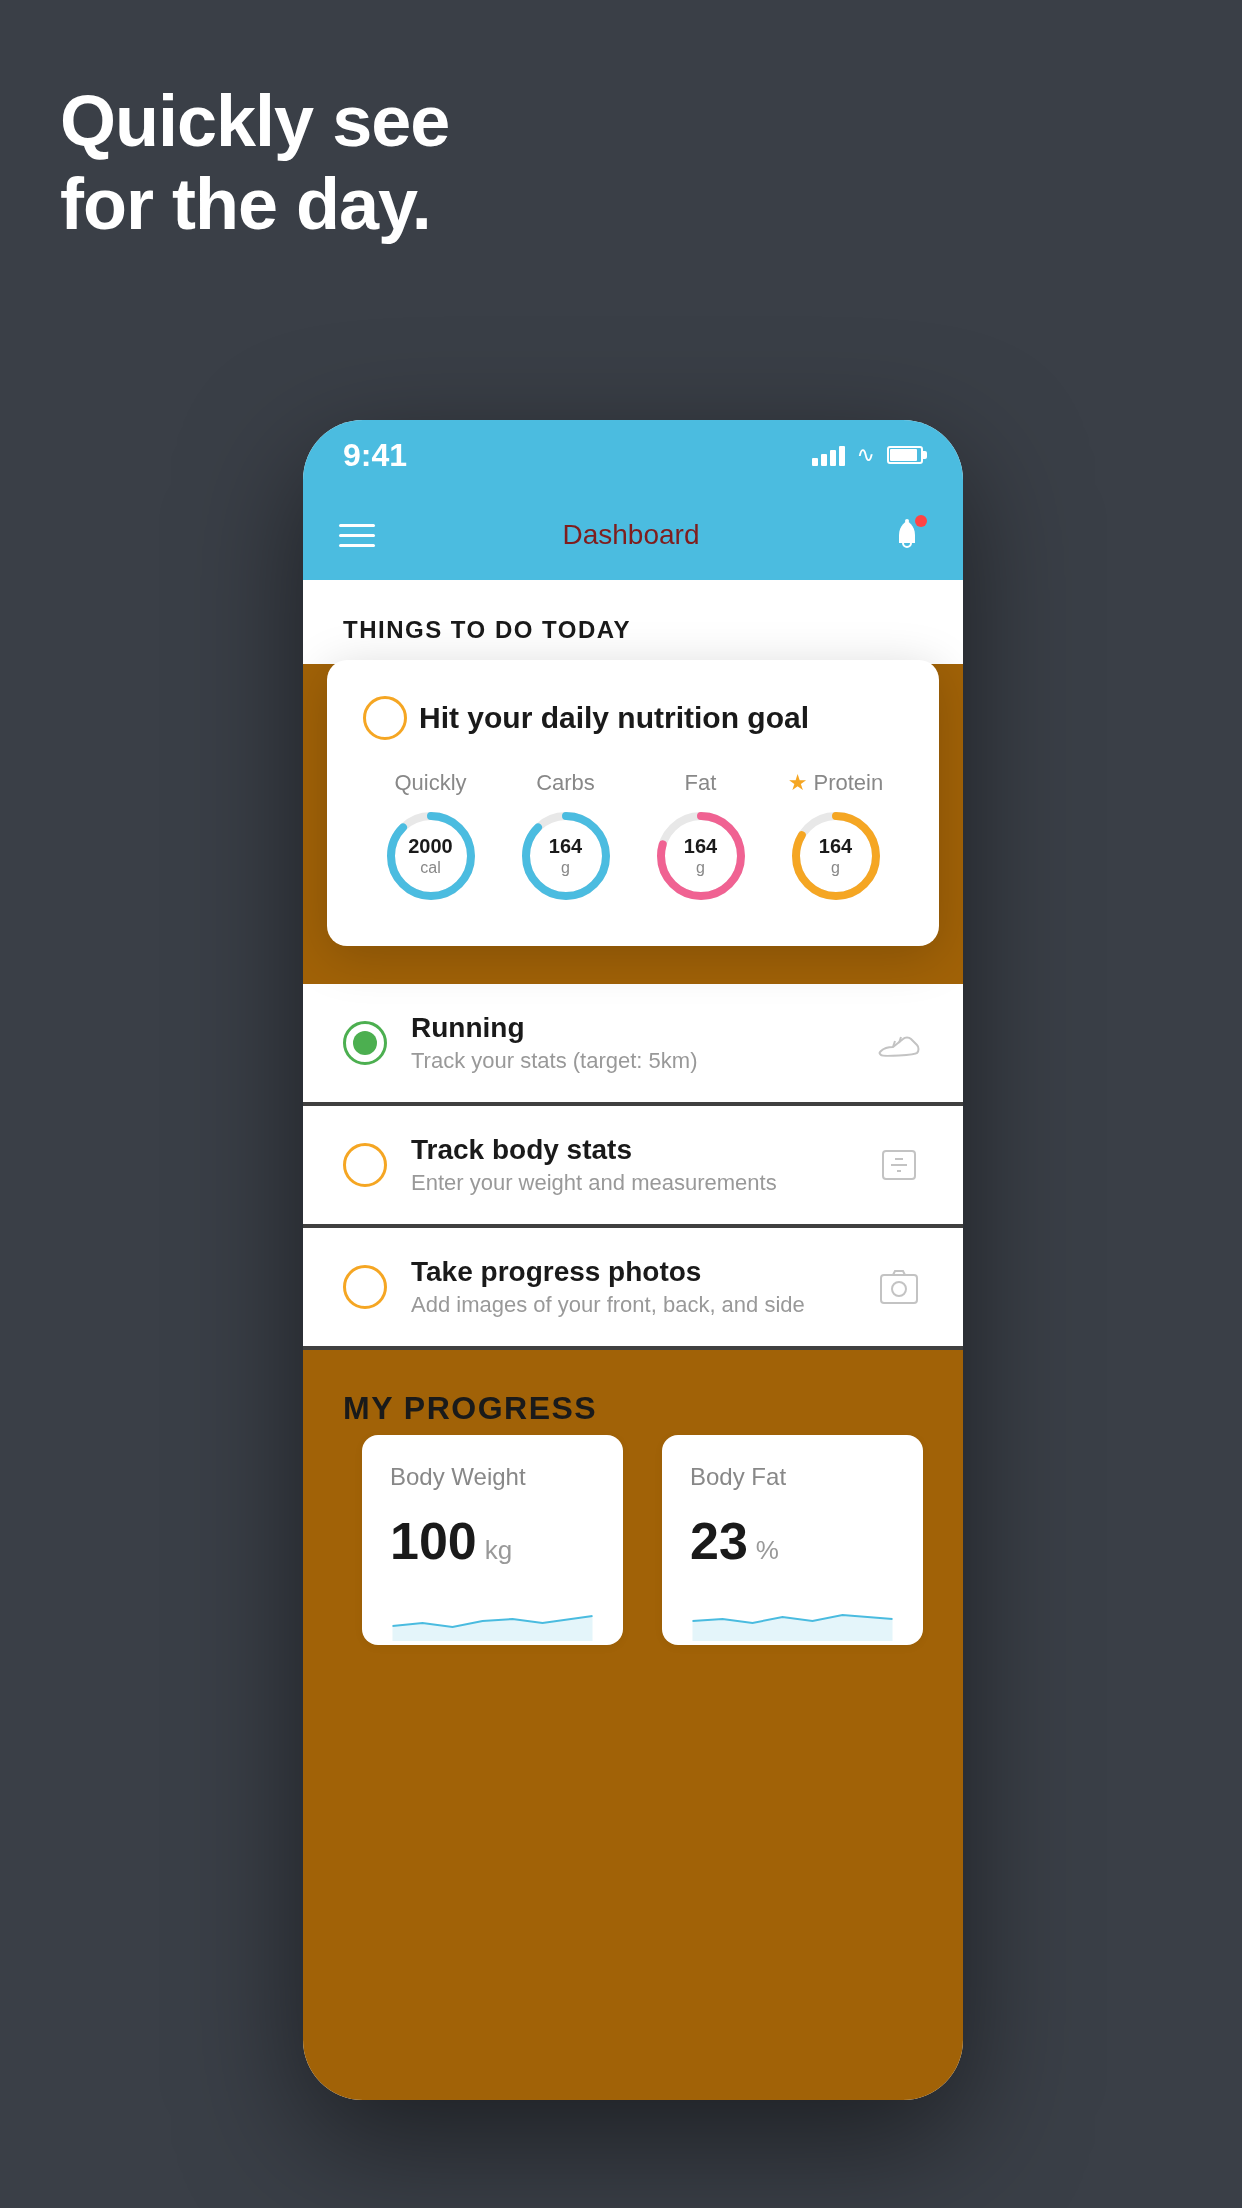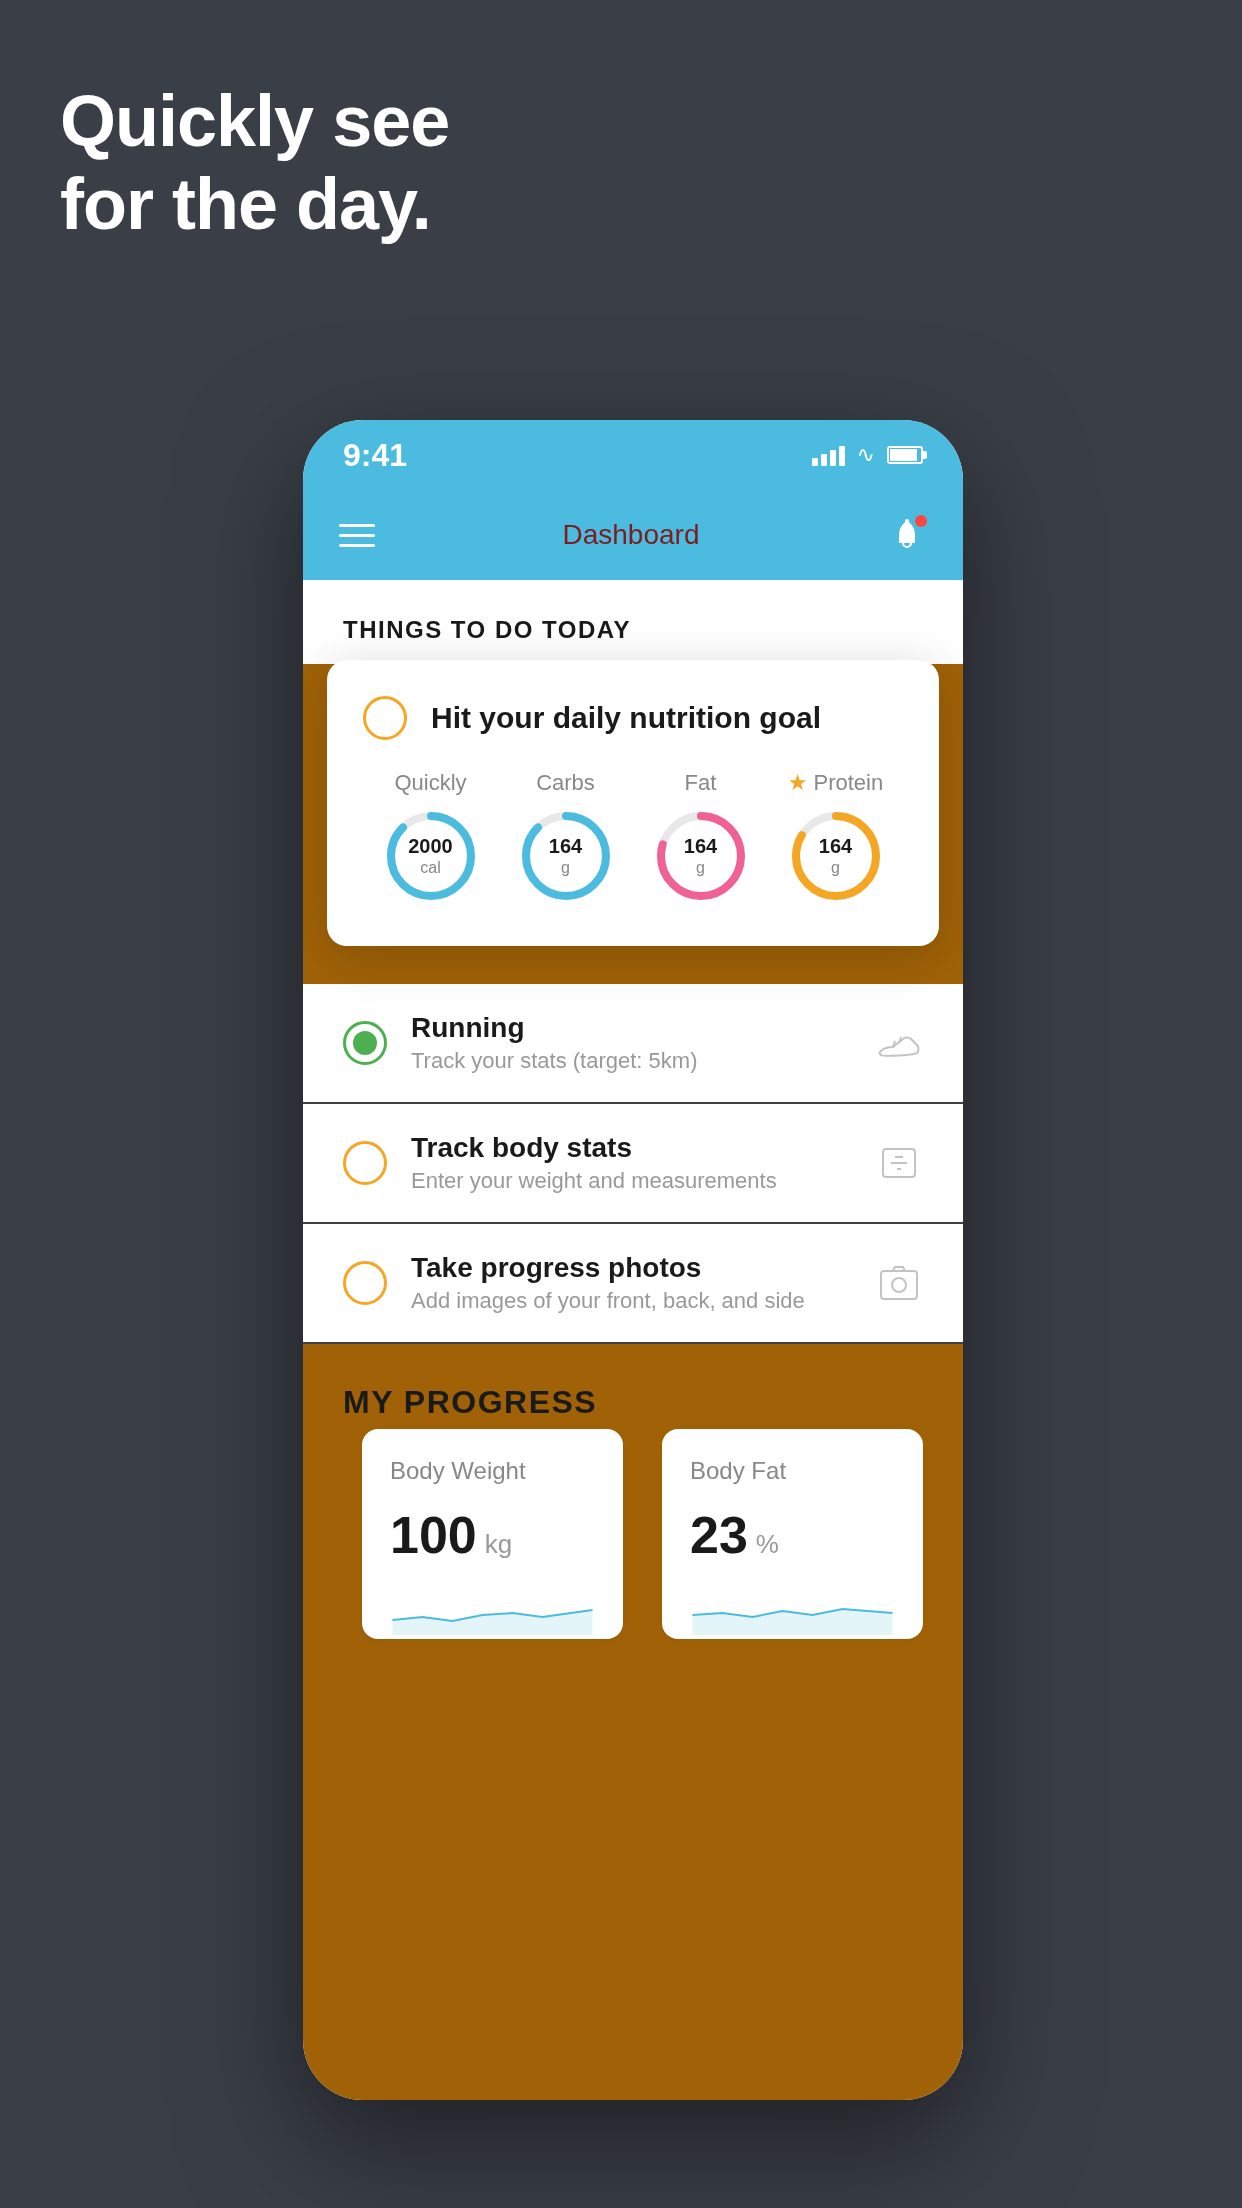--- a/index.html
+++ b/index.html
@@ -181,21 +181,21 @@
       background: white;
       border-radius: 20px;
       padding: 36px 36px 40px;
       box-shadow: 0 10px 50px rgba(0,0,0,0.18);
       z-index: 10;
     }
 
     .card-header {
       display: flex;
       align-items: center;
-      gap: 24px;
+      gap: 12px;
       margin-bottom: 30px;
     }
 
     .circle-radio {
       width: 44px;
       height: 44px;
       border-radius: 50%;
       border: 3px solid #f5a623;
       background: white;
       flex-shrink: 0;
@@ -294,21 +294,21 @@
     .todo-list {
       background: white;
       margin-top: 320px;
       position: relative;
     }
 
     .todo-item {
       display: flex;
       align-items: center;
       padding: 28px 40px;
-      border-bottom: 2px solid #404040;
+      border-bottom: 4px solid #404040;
       gap: 24px;
     }
 
     .todo-circle-green {
       width: 44px;
       height: 44px;
       border-radius: 50%;
       border: 3px solid #4caf50;
       background: white;
       flex-shrink: 0;

